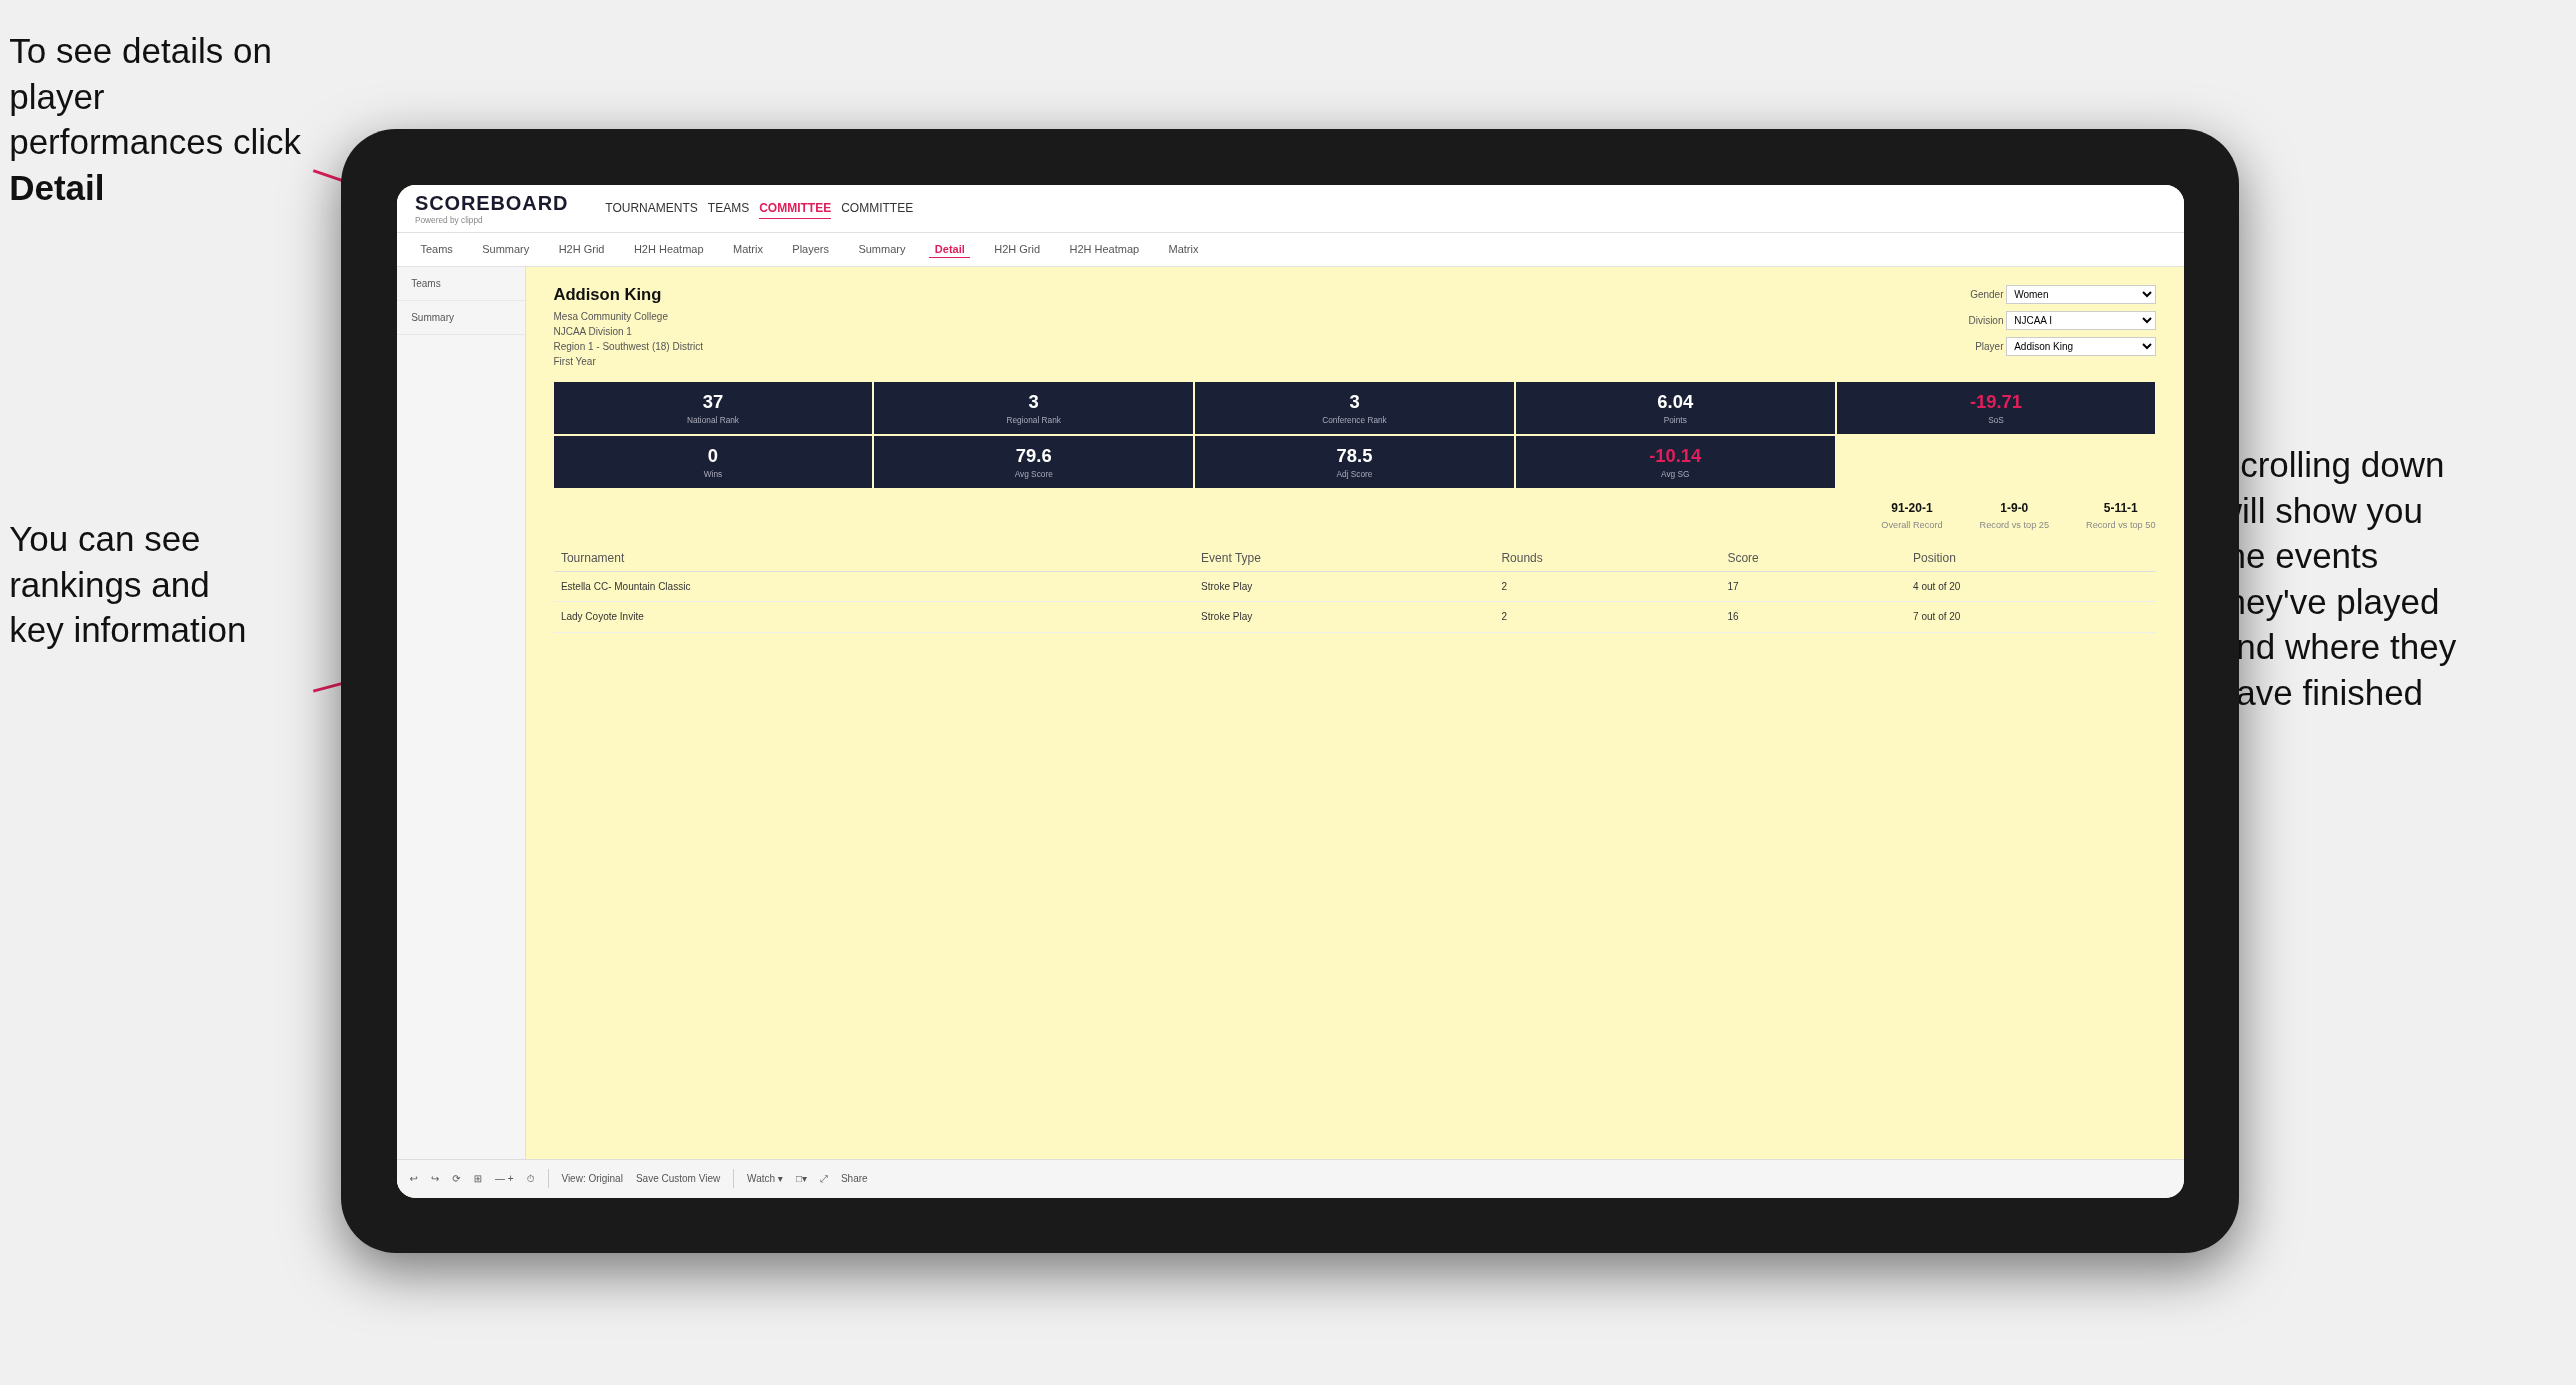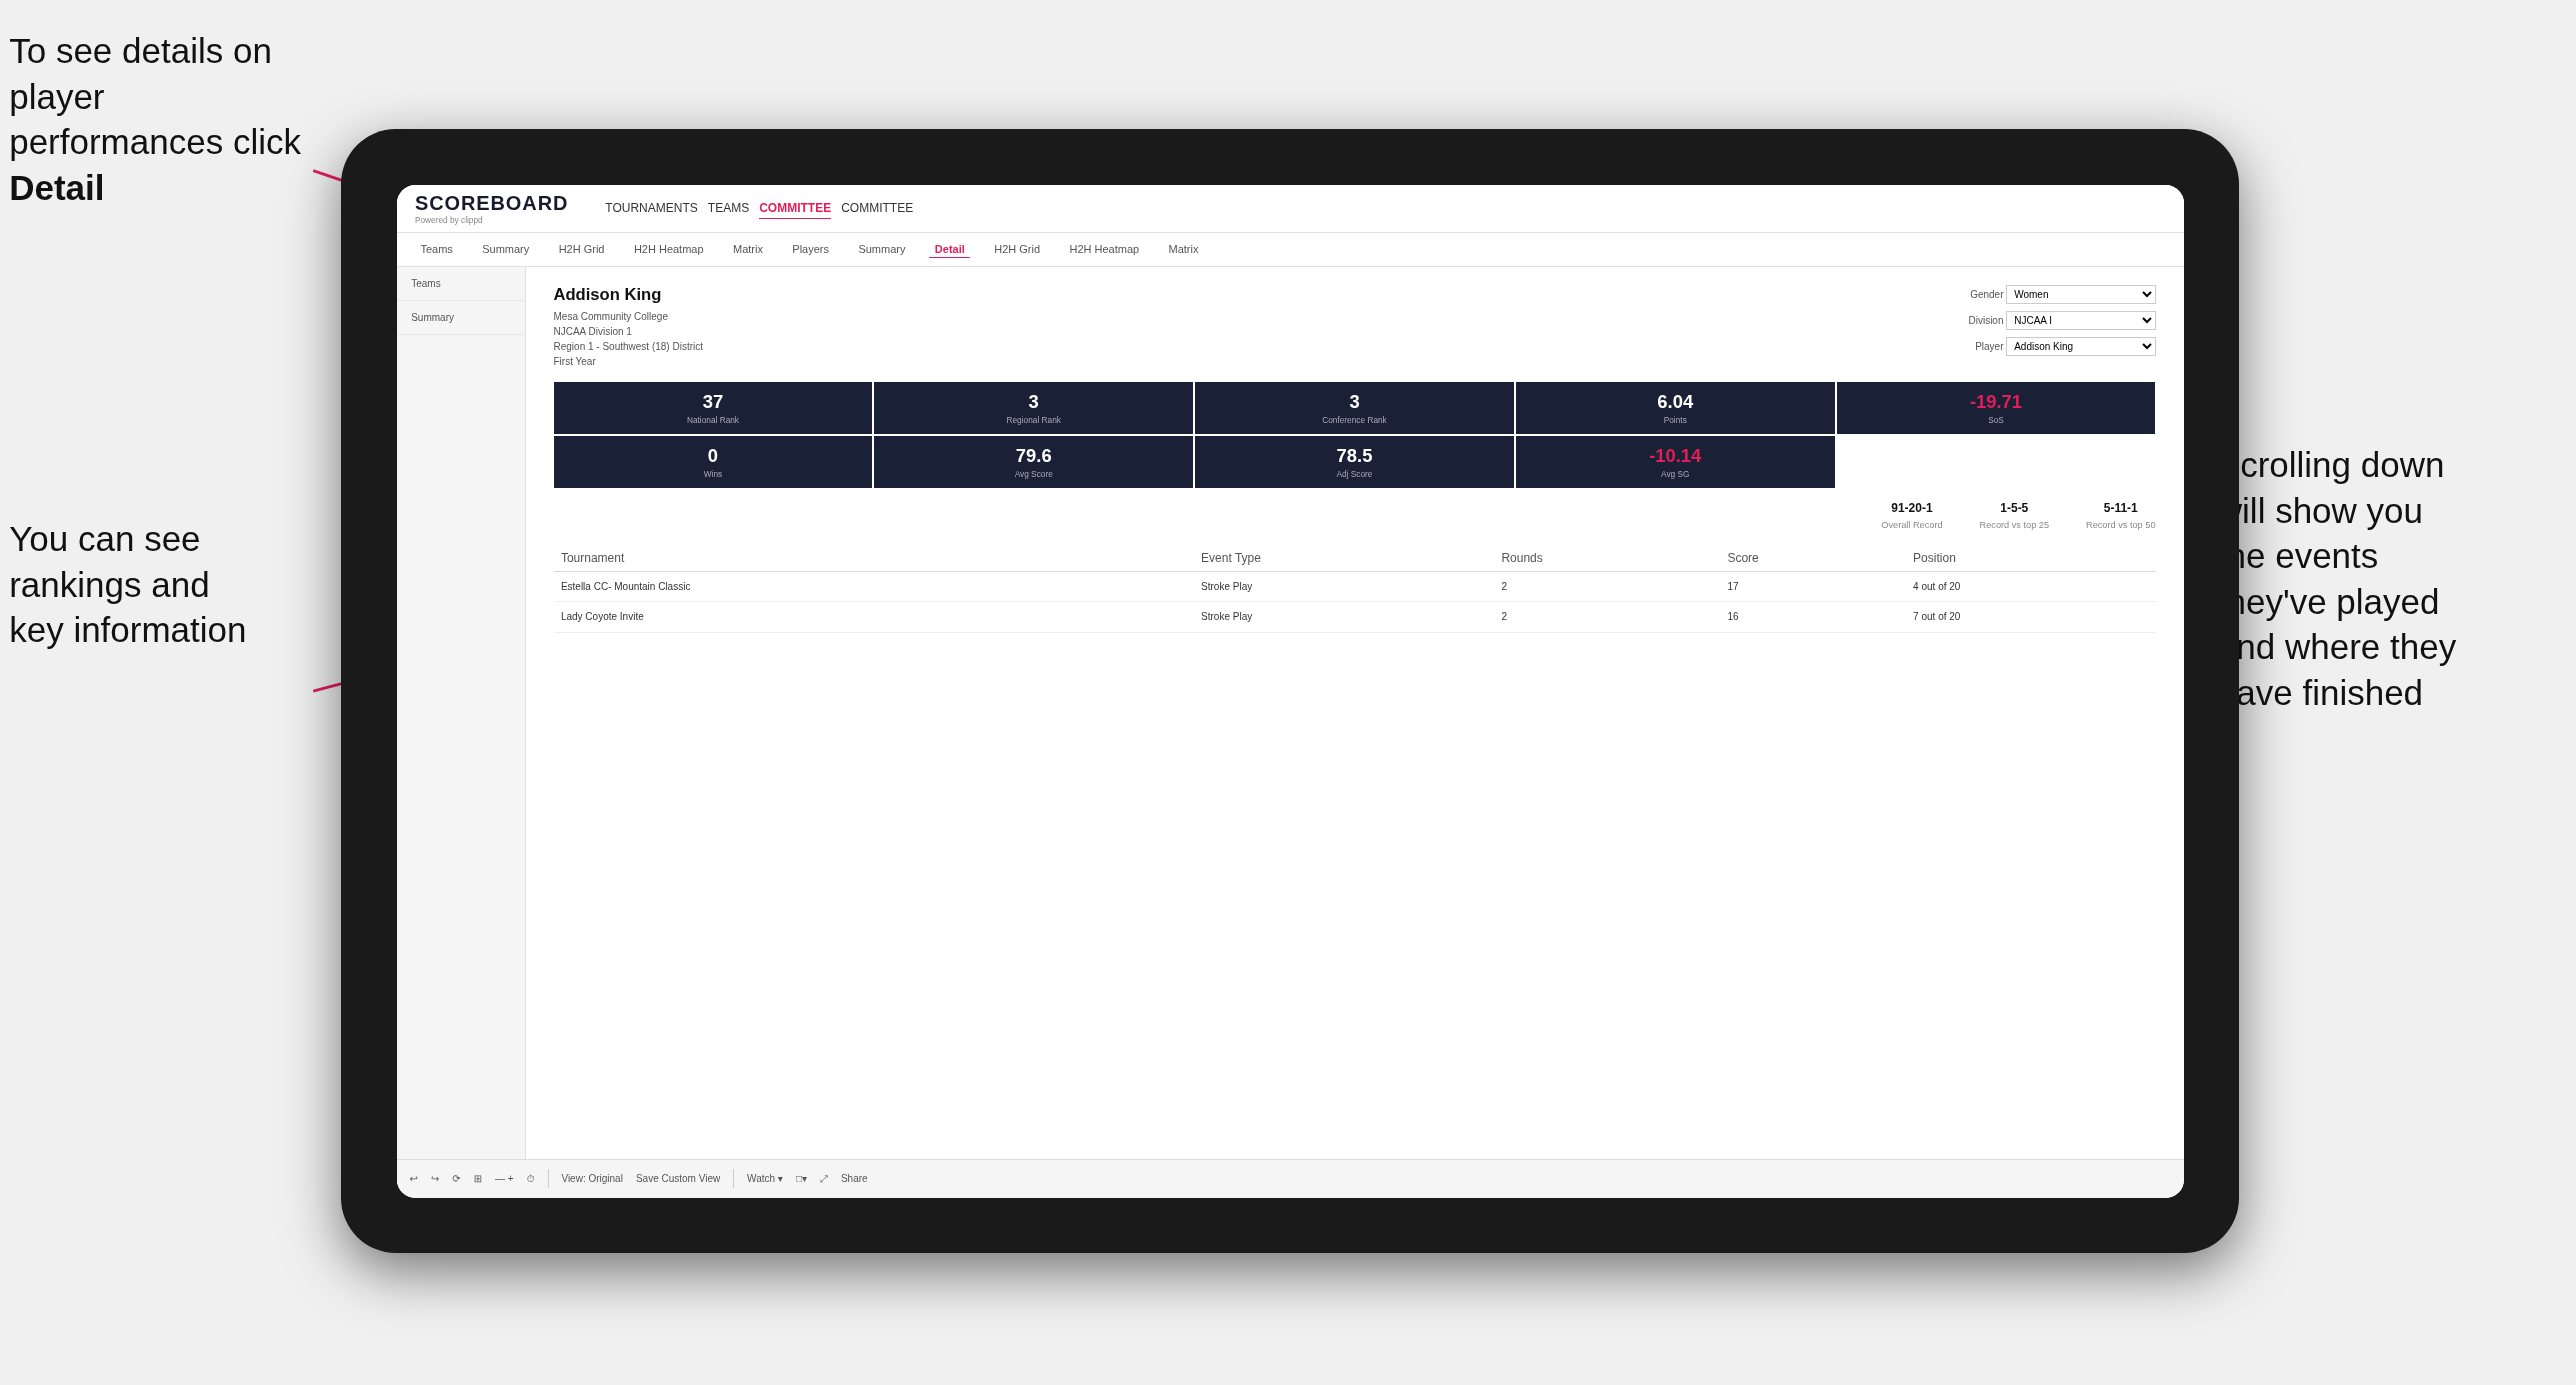--- a/index.html
+++ b/index.html
@@ -53,21 +53,21 @@
       background: #1a1a1a;
       border-radius: 55px;
       box-shadow: 0 18.4px 55px rgba(0,0,0,0.5);
       display: flex;
       align-items: center;
       justify-content: center;
     }
     .tablet-screen {
       width: 1787px;
       height: 1013px;
-      background: #ffffff;
+      background: #fef9c3;
       border-radius: 18.4px;
       overflow: hidden;
       position: relative;
     }
 
     
     .app-header {
       display: flex;
       align-items: center;
       padding: 0 18.4px;
@@ -440,21 +440,21 @@
               <span class="stat-label">Adj Score</span>
             </div>
             <div class="stat-cell negative">
               <span class="stat-value">-10.14</span>
               <span class="stat-label">Avg SG</span>
             </div>
           </div>
 
         <div class="record-row" id="record-row">
             <div class="record-item"><span class="record-value">91-20-1</span><span class="record-label">Overall Record</span></div>
-            <div class="record-item"><span class="record-value">1-5-5</span><span class="record-label">Record vs top 25</span></div>
+            <div class="record-item"><span class="record-value">1-9-0</span><span class="record-label">Record vs top 25</span></div>
             <div class="record-item"><span class="record-value">5-11-1</span><span class="record-label">Record vs top 50</span></div>
           </div>
 
         <table class="tournament-table">
           <thead>
             <tr>
               <th>Tournament</th>
               <th></th>
               <th>Event Type</th>
               <th>Rounds</th>

